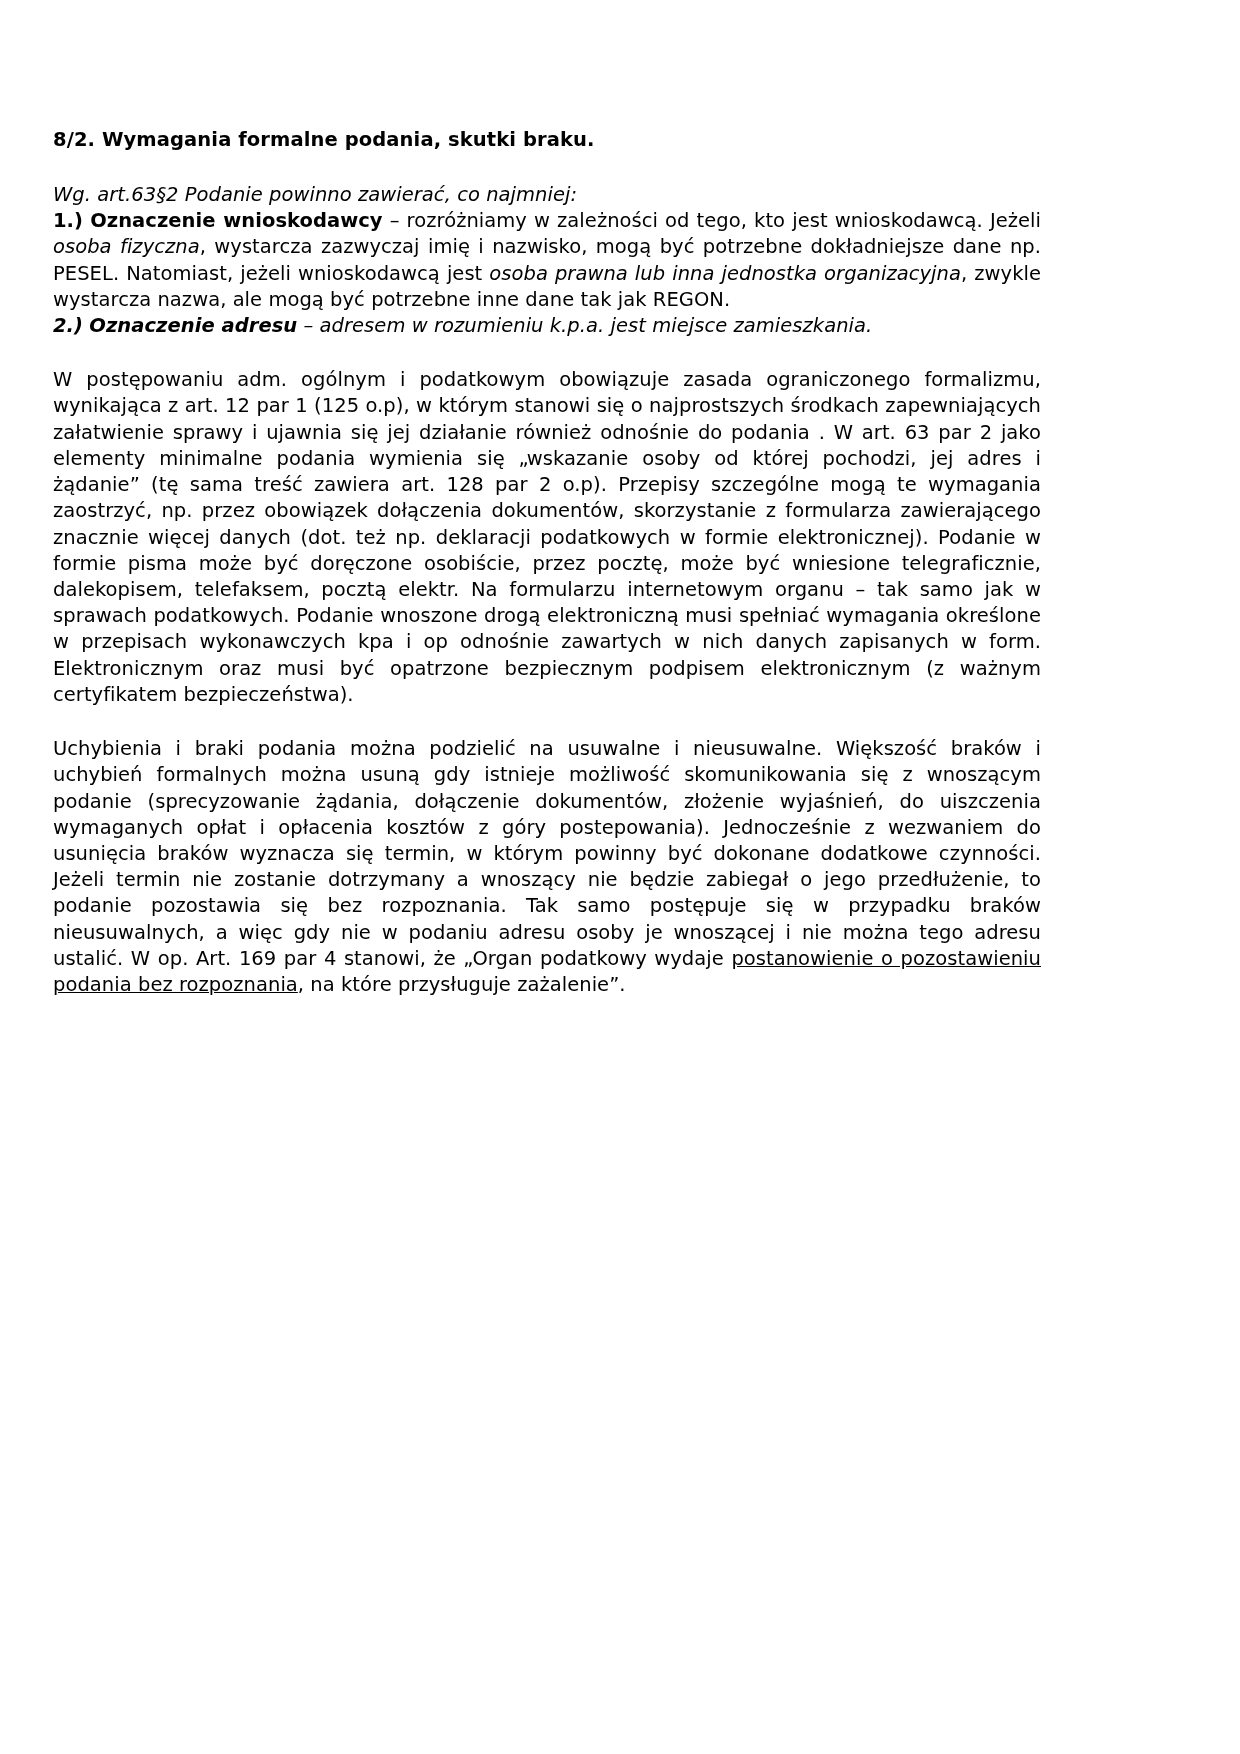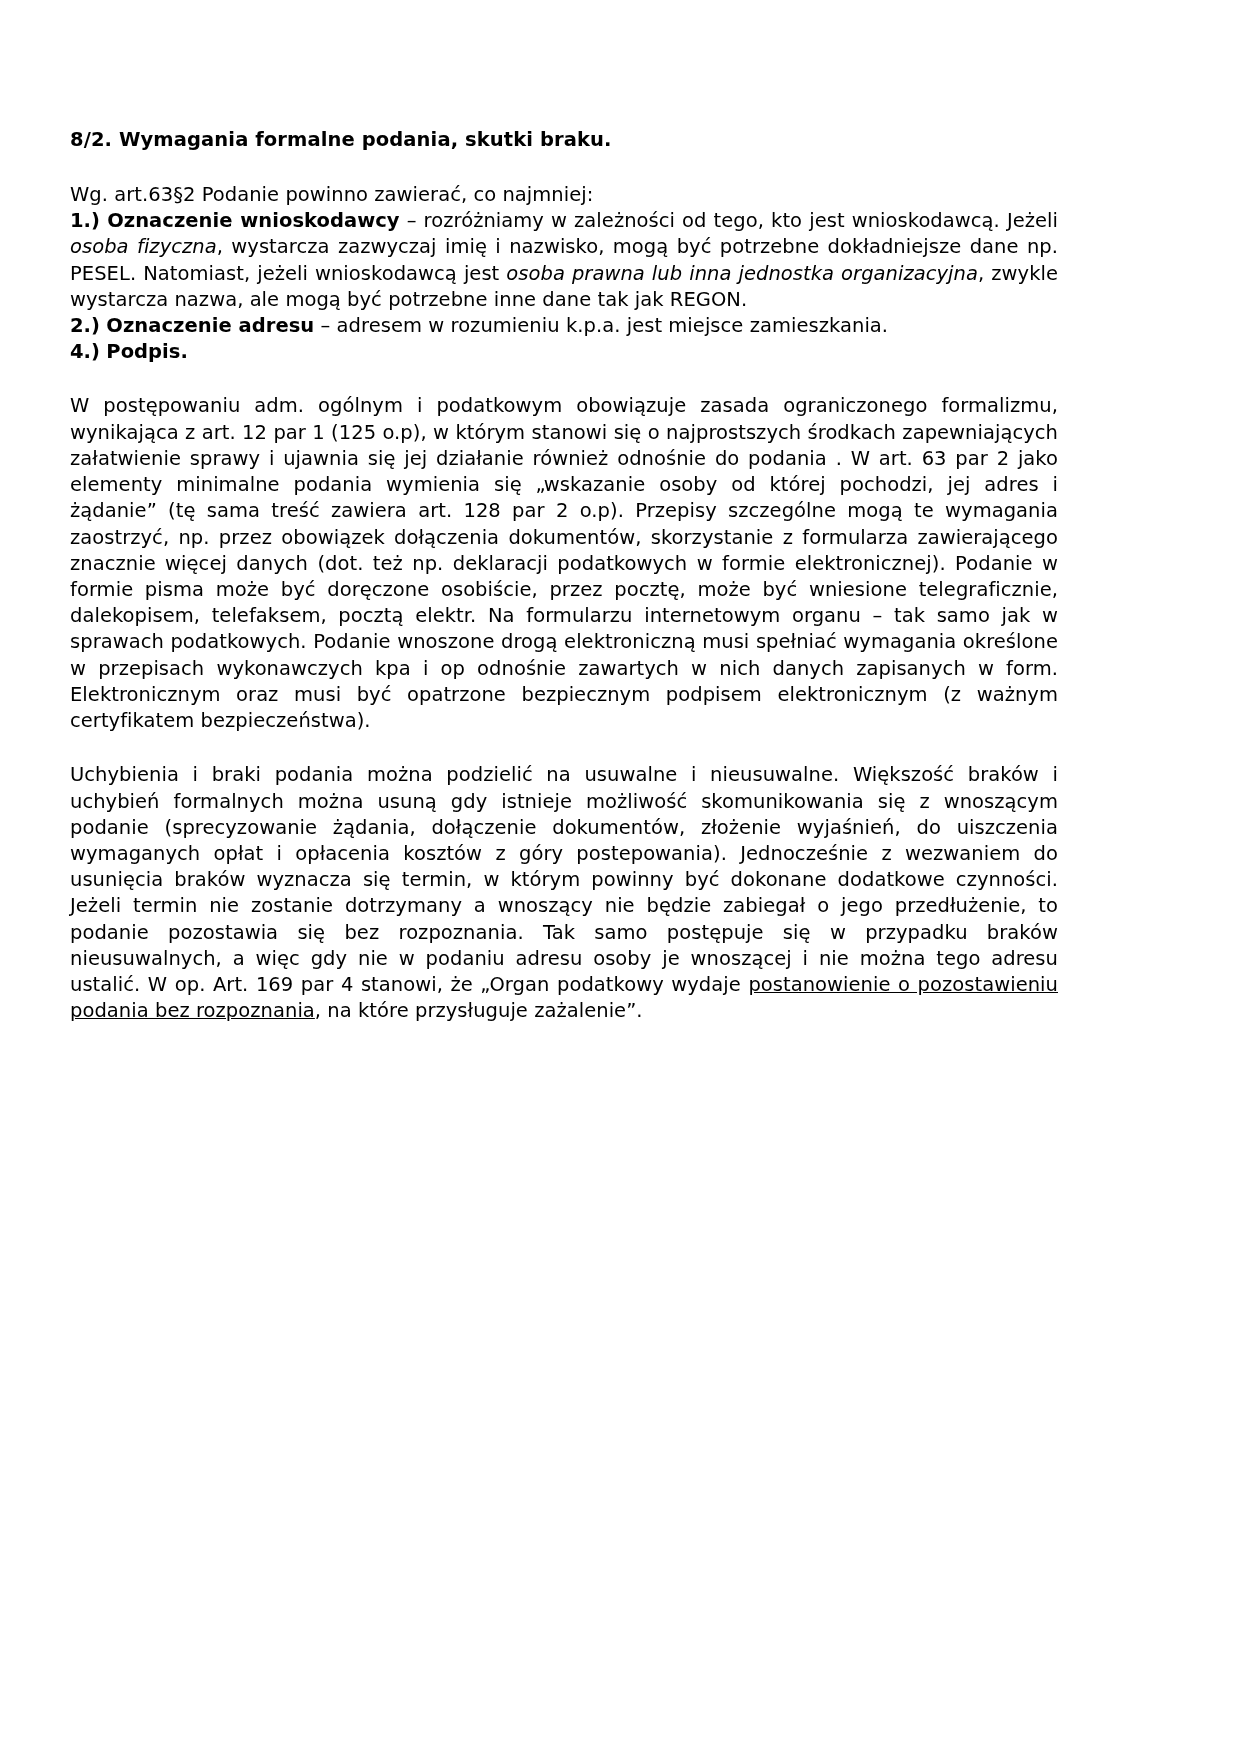--- a/index.html
+++ b/index.html
@@ -14,21 +14,21 @@
     font-family: "DejaVu Sans", "Liberation Sans", sans-serif;
     color: #000000;
     -webkit-font-smoothing: none;
   }
   .page {
     position: relative;
     width: 1240px;
     height: 1754px;
     background: #ffffff;
     box-sizing: border-box;
-    padding: 128px 122px 0 70px;
+    padding: 128px 122px 0 53px;
   }
   .doc-body {
     width: 988px;
   }
   .heading {
     font-size: 19.5px;
     line-height: 1.28;
     margin: 0 0 29px 0;
     letter-spacing: 0.1px;
   }
@@ -49,38 +49,38 @@
   .u {
     text-decoration: underline;
   }
   .ui {
     font-style: italic;
   }
   
   p.para:last-child { }
   .nojustify {
     text-align: left;
+    font-style: italic;
   }
 </style>
 </head>
 <body>
 
 <div class="page">
   <div class="doc-body">
 
     <h1 class="heading">8/2. Wymagania formalne podania, skutki braku.</h1>
 
     <p class="para nojustify"><span>Wg. art.63§2 Podanie powinno zawierać, co najmniej:</span></p>
 
     <p class="para"><b>1.)</b> <b>Oznaczenie wnioskodawcy</b><span> – rozróżniamy w zależności od tego, kto jest wnioskodawcą. Jeżeli </span><span class="ui">osoba fizyczna</span><span>, wystarcza zazwyczaj imię i nazwisko, mogą być potrzebne dokładniejsze dane np. PESEL. Natomiast, jeżeli wnioskodawcą jest </span><span class="ui">osoba prawna lub inna jednostka organizacyjna</span><span>, zwykle wystarcza nazwa, ale mogą być potrzebne inne dane tak jak REGON.</span></p>
 
     <p class="para nojustify"><b>2.)</b> <b>Oznaczenie adresu</b><span> – adresem w rozumieniu k.p.a. jest miejsce zamieszkania.</span></p>
 
 
-    <p class="para nojustify"><b>4.)</b> <b>Podpis.</b></p>
 
 
     <div class="block-gap"></div>
 
     <p class="para"> W postępowaniu adm. ogólnym i podatkowym obowiązuje zasada ograniczonego formalizmu, wynikająca z art. 12 par 1 (125 o.p), w którym stanowi się o najprostszych środkach zapewniających załatwienie sprawy i ujawnia się jej działanie również odnośnie do podania . W art. 63 par 2 jako elementy minimalne podania wymienia się „wskazanie osoby od której pochodzi, jej adres i żądanie” (tę sama treść zawiera art. 128 par 2 o.p). Przepisy szczególne mogą te wymagania zaostrzyć, np. przez obowiązek dołączenia dokumentów, skorzystanie z formularza zawierającego znacznie więcej danych (dot. też np. deklaracji podatkowych w formie elektronicznej). Podanie w formie pisma  może być doręczone osobiście, przez pocztę, może być wniesione telegraficznie, dalekopisem, telefaksem, pocztą elektr. Na formularzu internetowym organu – tak samo jak w sprawach podatkowych. Podanie wnoszone drogą elektroniczną musi spełniać wymagania określone w przepisach wykonawczych kpa i op odnośnie zawartych w nich danych zapisanych w form. Elektronicznym oraz musi być opatrzone bezpiecznym podpisem elektronicznym (z ważnym certyfikatem bezpieczeństwa).</p>
 
     <div class="block-gap"></div>
 
     <p class="para"><span>Uchybienia i braki podania można podzielić na usuwalne i nieusuwalne. Większość braków i uchybień formalnych można usuną gdy istnieje możliwość skomunikowania się z wnoszącym podanie (sprecyzowanie żądania, dołączenie dokumentów, złożenie wyjaśnień, do uiszczenia wymaganych opłat i opłacenia kosztów z góry postepowania). Jednocześnie z wezwaniem do usunięcia braków wyznacza się termin, w którym powinny być dokonane dodatkowe czynności. Jeżeli termin nie zostanie dotrzymany a wnoszący nie będzie zabiegał o jego przedłużenie, to podanie pozostawia się bez rozpoznania. Tak samo postępuje się w przypadku braków nieusuwalnych, a więc gdy nie w podaniu adresu osoby je wnoszącej i nie można tego adresu ustalić. W op. Art. 169 par 4 stanowi, że „Organ podatkowy wydaje </span><span class="u">postanowienie o pozostawieniu podania bez rozpoznania</span><span>, na które przysługuje zażalenie”.</span></p>
 

